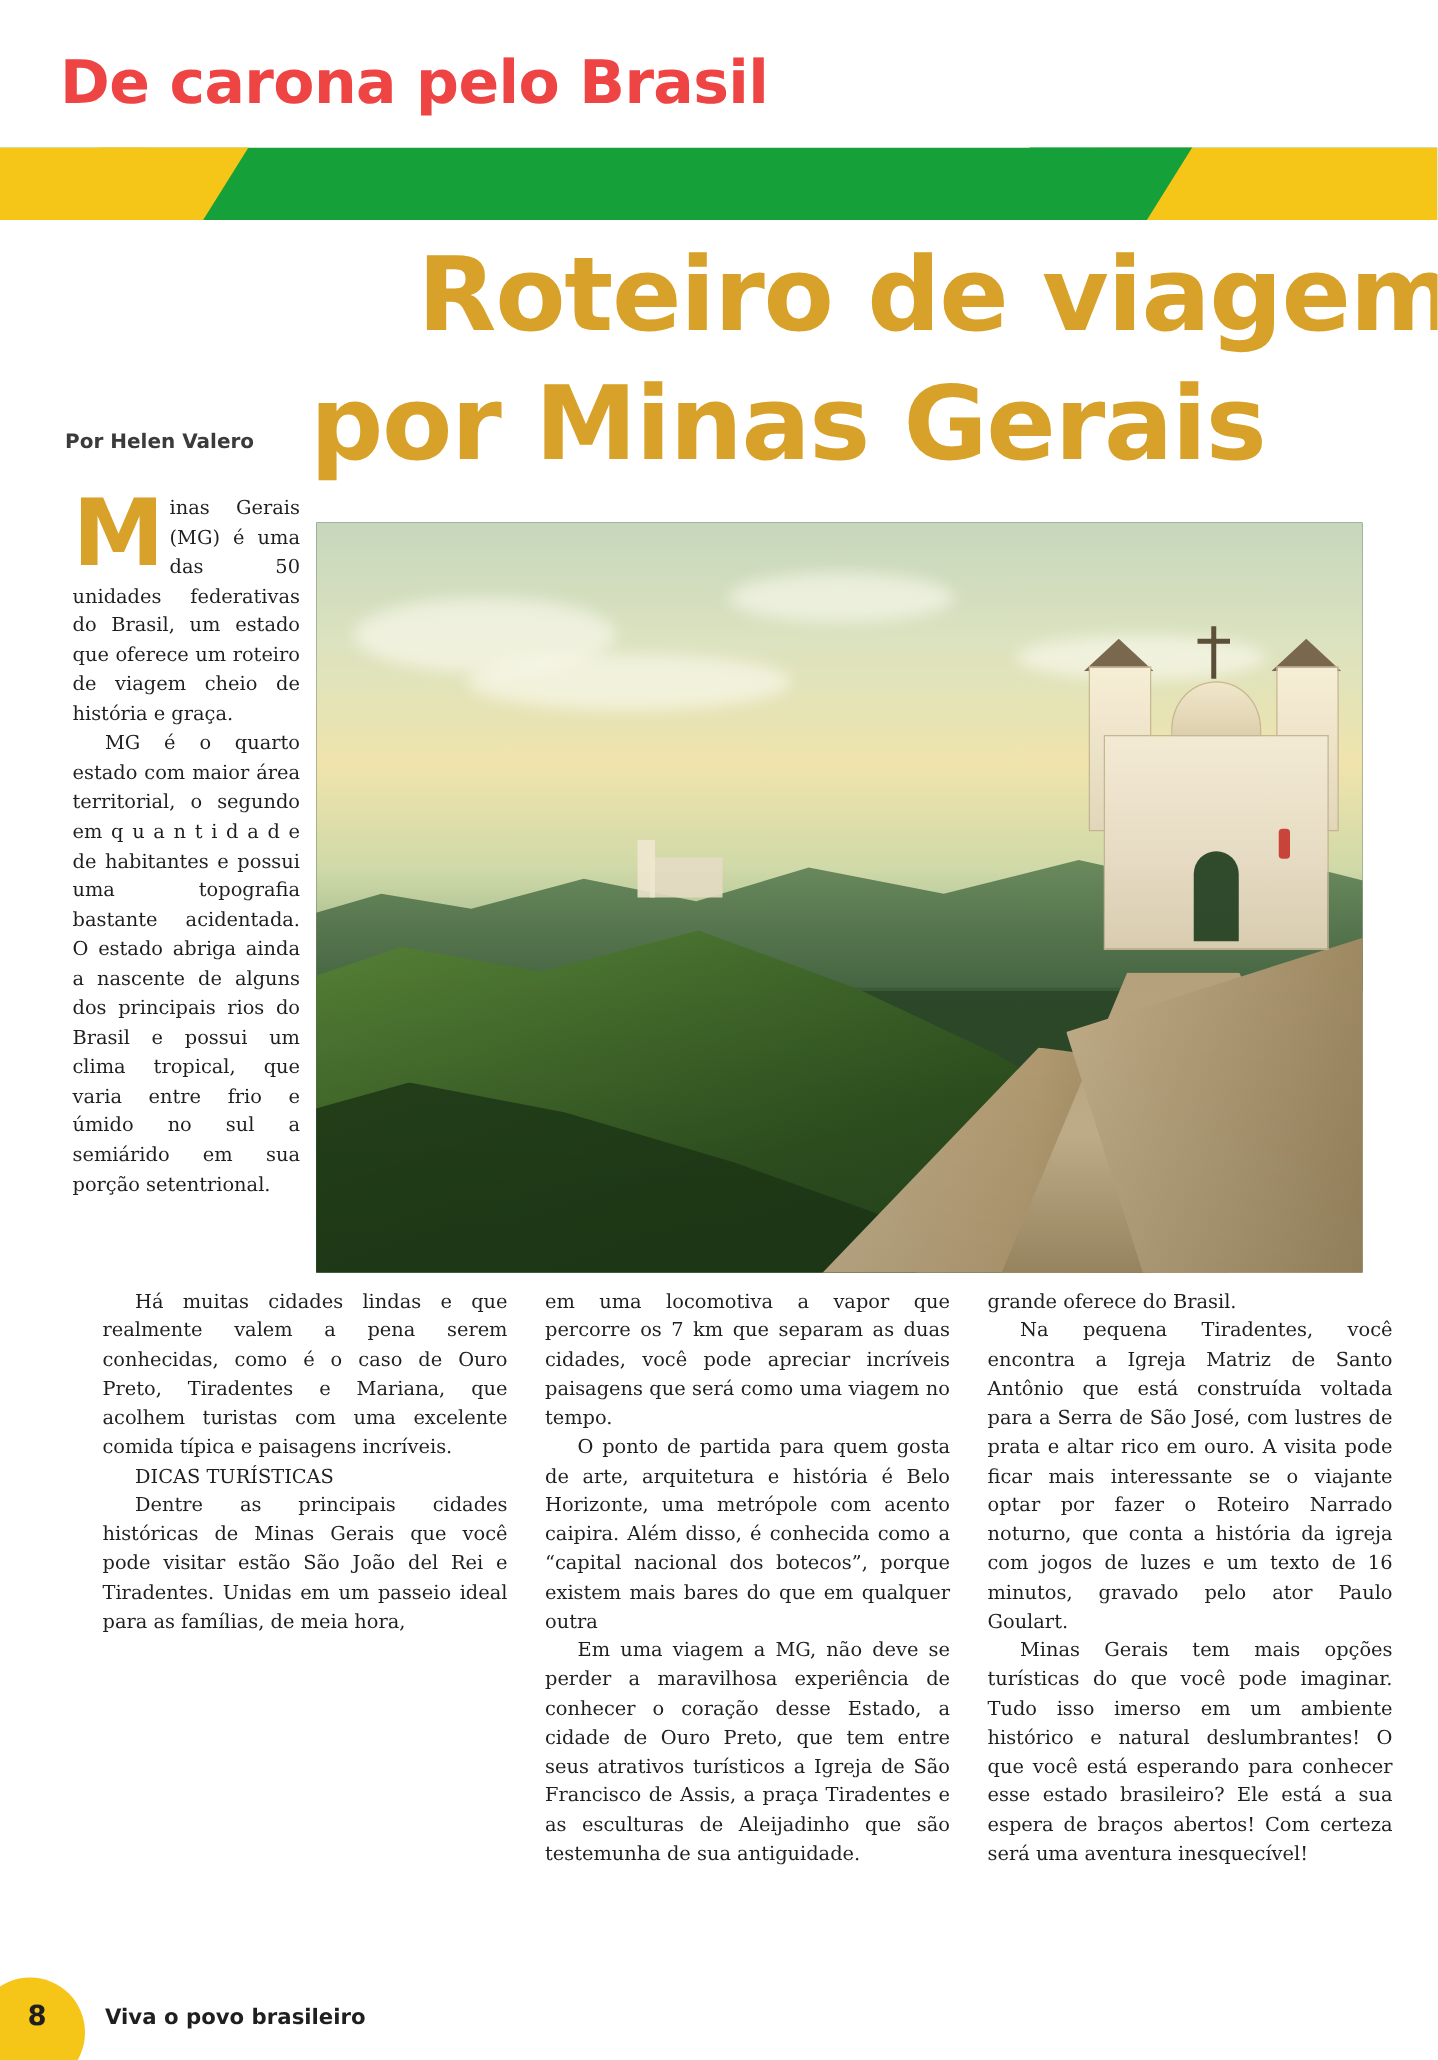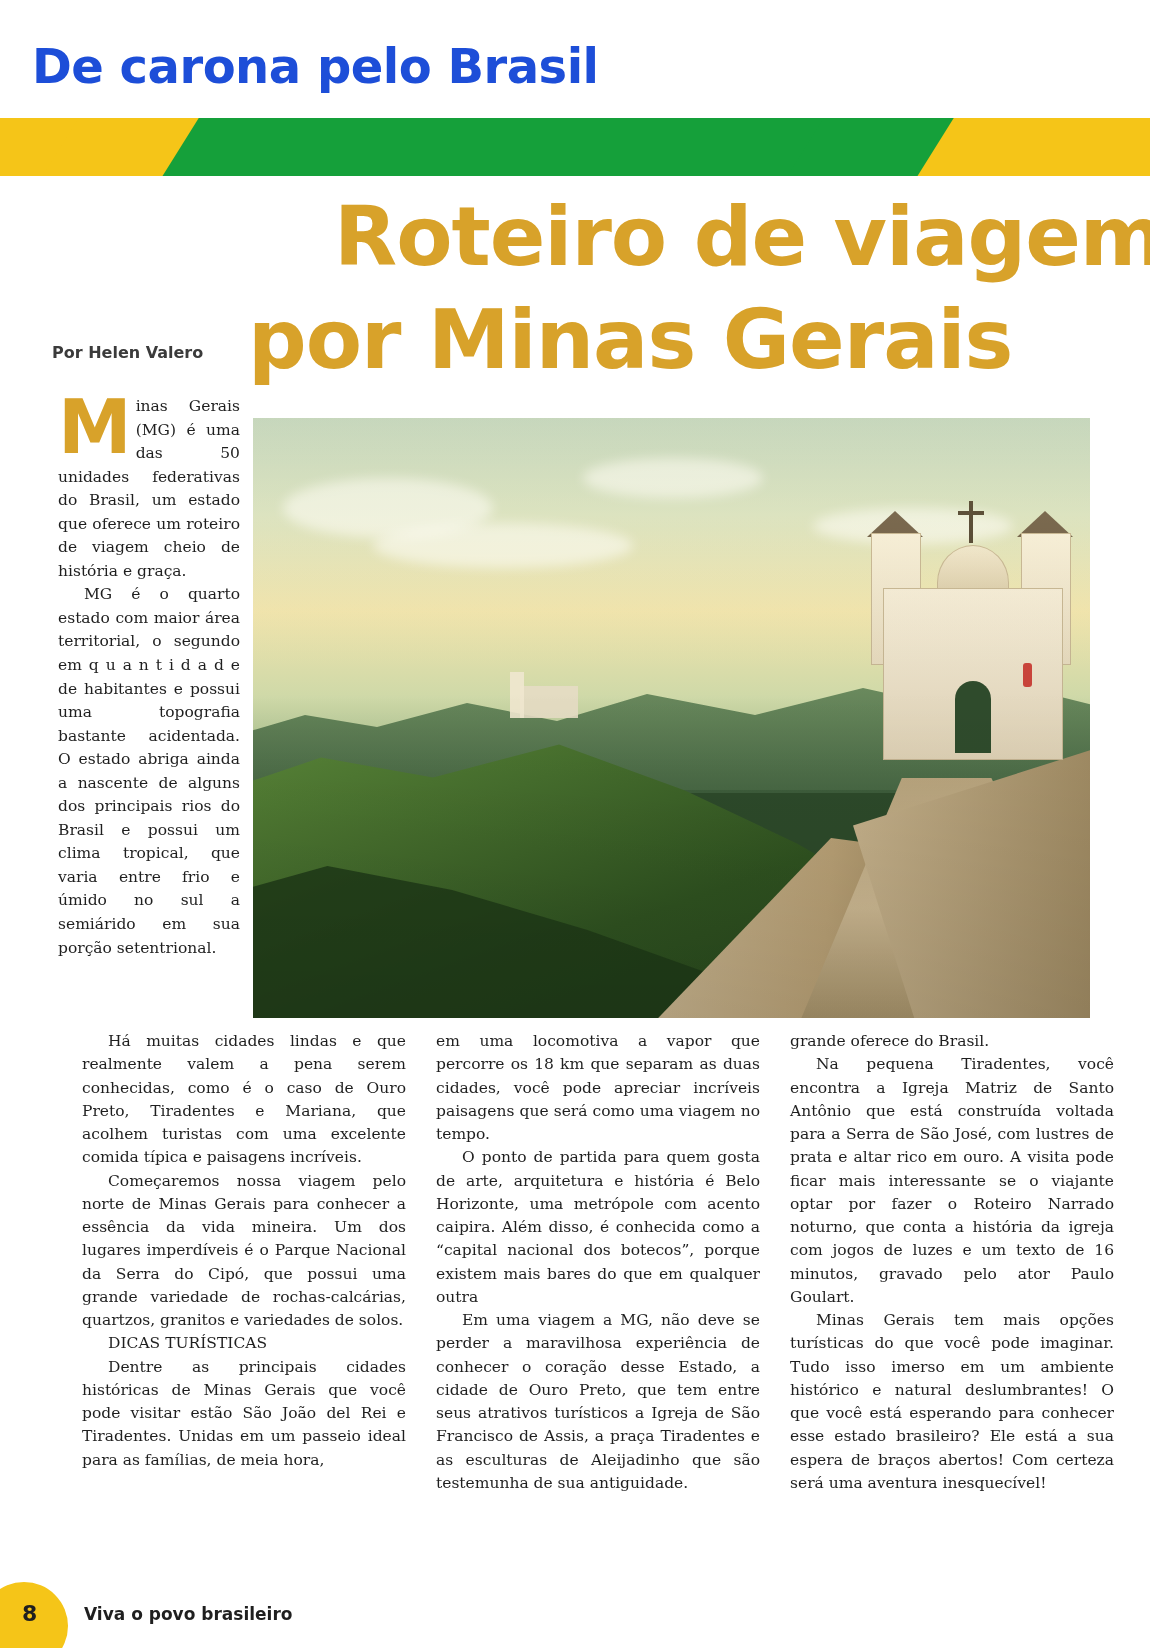--- a/index.html
+++ b/index.html
@@ -17,25 +17,25 @@
 
   
   .page {
     position: relative;
     width: 1150px;
     height: 1648px;
     overflow: hidden;
   }
   .header-title {
     position: absolute;
-    left: 32px;
+    left: 48px;
     top: 38px;
     font-size: 48px;
     font-weight: bold;
-    color: #1d4ed8;
+    color: #ef4444;
     letter-spacing: -0.5px;
     font-family: "DejaVu Sans", sans-serif;
   }
 
   
   .band {
     position: absolute;
     left: 0;
     top: 118px;
     width: 1150px;
@@ -370,26 +370,25 @@
   </div>
 
   <div class="col-left-top">
     <p class="first"><span class="dropcap">M</span><span>inas Gerais (MG) é uma das 50 unidades federativas do Brasil, um estado que oferece um roteiro de viagem cheio de história e graça.</span></p>
     <p>MG é o quarto estado com maior área territorial, o segundo em q u a n t i d a d e de habitantes e possui uma topografia bastante acidentada. O estado abriga ainda a nascente de alguns dos principais rios do Brasil e possui um clima tropical, que varia entre frio e úmido no sul a semiárido em sua porção setentrional.</p>
   </div>
 
   <div class="cols">
     <div class="col col1">
       <p>Há muitas cidades lindas e que realmente valem a pena serem conhecidas, como é o caso de Ouro Preto, Tiradentes e Mariana, que acolhem turistas com uma excelente comida típica e paisagens incríveis.</p>
-      <p>Começaremos nossa viagem pelo norte de Minas Gerais para conhecer a essência da vida mineira. Um dos lugares imperdíveis é o Parque Nacional da Serra do Cipó, que possui uma grande variedade de rochas-calcárias, quartzos, granitos e variedades de solos.</p>
       <p>DICAS TURÍSTICAS</p>
       <p>Dentre as principais cidades históricas de Minas Gerais que você pode visitar estão São João del Rei e Tiradentes. Unidas em um passeio ideal para as famílias, de meia hora,</p>
     </div>
     <div class="col col2">
-      <p class="noindent">em uma locomotiva a vapor que percorre os 18 km que separam as duas cidades, você pode apreciar incríveis paisagens que será como uma viagem no tempo.</p>
+      <p class="noindent">em uma locomotiva a vapor que percorre os 7 km que separam as duas cidades, você pode apreciar incríveis paisagens que será como uma viagem no tempo.</p>
       <p>O ponto de partida para quem gosta de arte, arquitetura e história é Belo Horizonte, uma metrópole com acento caipira. Além disso, é conhecida como a “capital nacional dos botecos”, porque existem mais bares do que em qualquer outra</p>
       <p>Em uma viagem a MG, não deve se perder a maravilhosa experiência de conhecer o coração desse Estado, a cidade de Ouro Preto, que tem entre seus atrativos turísticos a Igreja de São Francisco de Assis, a praça Tiradentes e as esculturas de Aleijadinho que são testemunha de sua antiguidade.</p>
     </div>
     <div class="col col3">
       <p class="noindent">grande oferece do Brasil.</p>
       <p>Na pequena Tiradentes, você encontra a Igreja Matriz de Santo Antônio que está construída voltada para a Serra de São José, com lustres de prata e altar rico em ouro. A visita pode ficar mais interessante se o viajante optar por fazer o Roteiro Narrado noturno, que conta a história da igreja com jogos de luzes e um texto de 16 minutos, gravado pelo ator Paulo Goulart.</p>
       <p>Minas Gerais tem mais opções turísticas do que você pode imaginar. Tudo isso imerso em um ambiente histórico e natural deslumbrantes! O que você está esperando para conhecer esse estado brasileiro? Ele está a sua espera de braços abertos! Com certeza será uma aventura inesquecível!</p>
     </div>
   </div>
 

